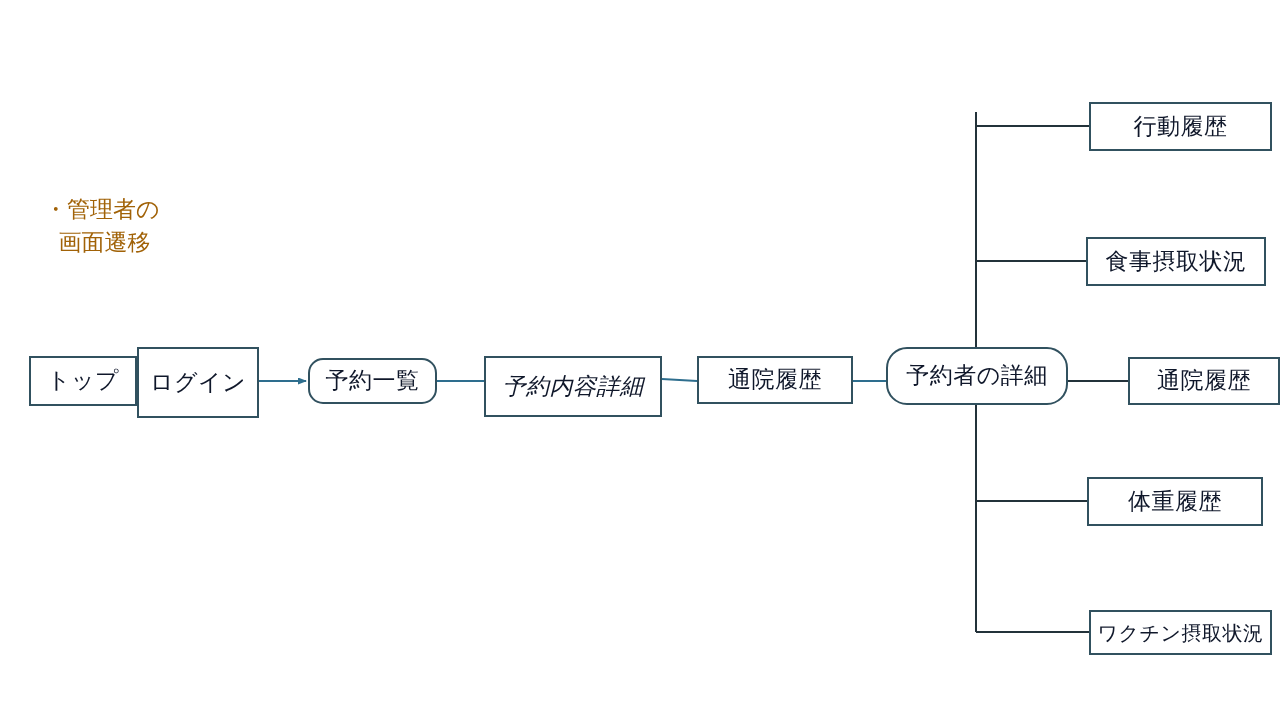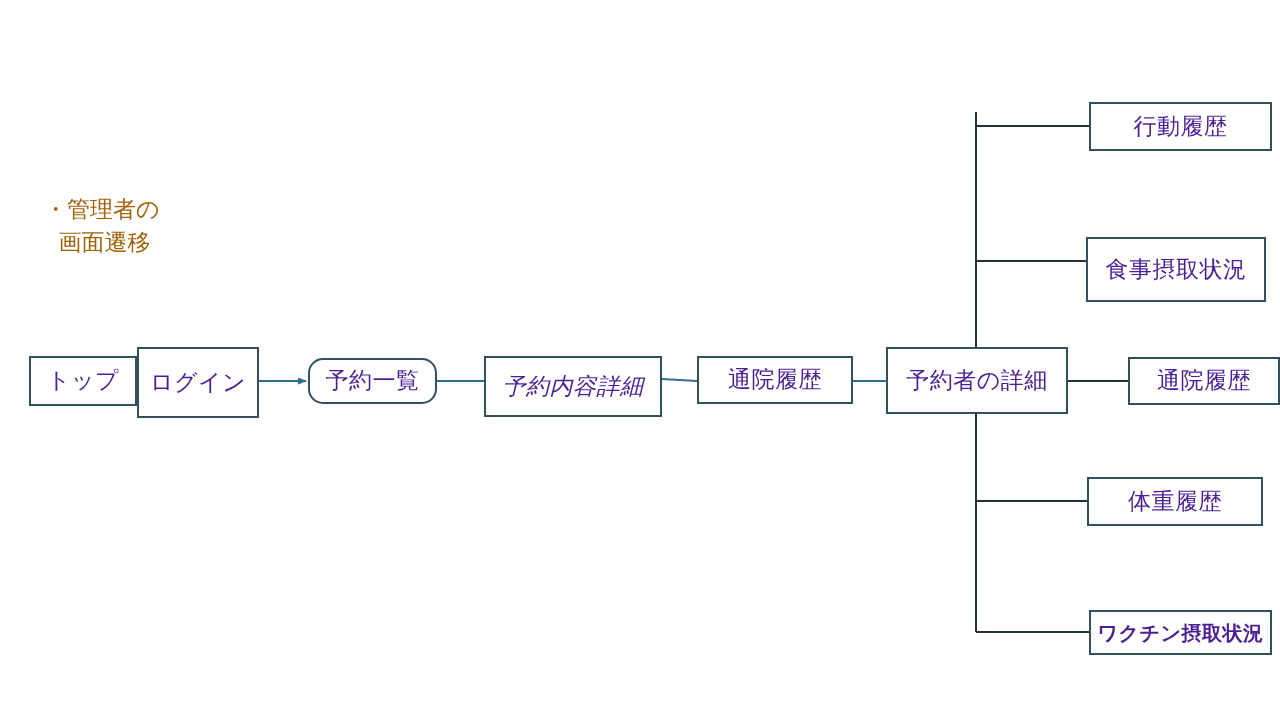--- a/index.html
+++ b/index.html
@@ -13,21 +13,21 @@
   }
   #canvas{position:absolute;left:0;top:0;width:1280px;height:720px;}
   svg.wires{position:absolute;left:0;top:0;width:1280px;height:720px;pointer-events:none;}
 
   .node{
     position:absolute;
     box-sizing:border-box;
     background:#ffffff;
     border:2px solid #31515f;
     display:flex;align-items:center;justify-content:center;
-    color:#4c1d95;
+    color:#0f172a;
     font-size:23px;
     line-height:1.1;
     letter-spacing:0.5px;
     white-space:nowrap;
     z-index:3;
   }
   .node.small{font-size:20px;}
 
   #caption{
     position:absolute;
@@ -82,37 +82,37 @@
   </div>
 
   <div class="node" style="left:484px;top:356px;width:178px;height:61px;font-style:italic;">
     <span>予約内容詳細</span>
   </div>
 
   <div class="node" style="left:697px;top:356px;width:156px;height:48px;">
     <span>通院履歴</span>
   </div>
 
-  <div class="node" style="left:886px;top:347px;width:182px;height:67px;">
+  <div class="node" style="left:886px;top:347px;width:182px;height:58px;border-radius:21px;">
     <span>予約者の詳細</span>
   </div>
 
   <div class="node" style="left:1089px;top:102px;width:183px;height:49px;">
     <span>行動履歴</span>
   </div>
 
-  <div class="node" style="left:1086px;top:237px;width:180px;height:65px;">
+  <div class="node" style="left:1086px;top:237px;width:180px;height:49px;">
     <span>食事摂取状況</span>
   </div>
 
   <div class="node" style="left:1128px;top:357px;width:152px;height:48px;">
     <span>通院履歴</span>
   </div>
 
   <div class="node" style="left:1087px;top:477px;width:176px;height:49px;">
     <span>体重履歴</span>
   </div>
 
-  <div class="node small" style="left:1089px;top:610px;width:183px;height:45px;font-weight:bold;">
+  <div class="node small" style="left:1089px;top:610px;width:183px;height:45px;">
     <span>ワクチン摂取状況</span>
   </div>
 
 </div>
 
 </body></html>

